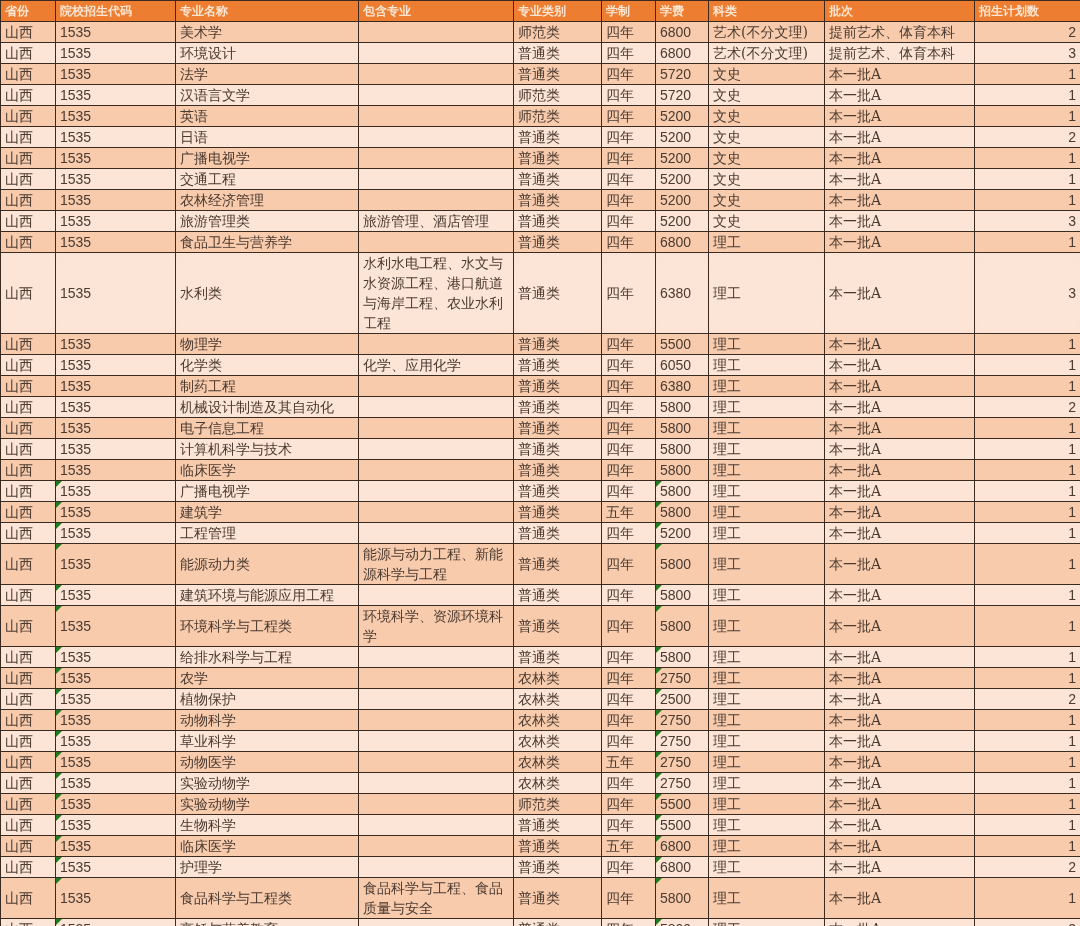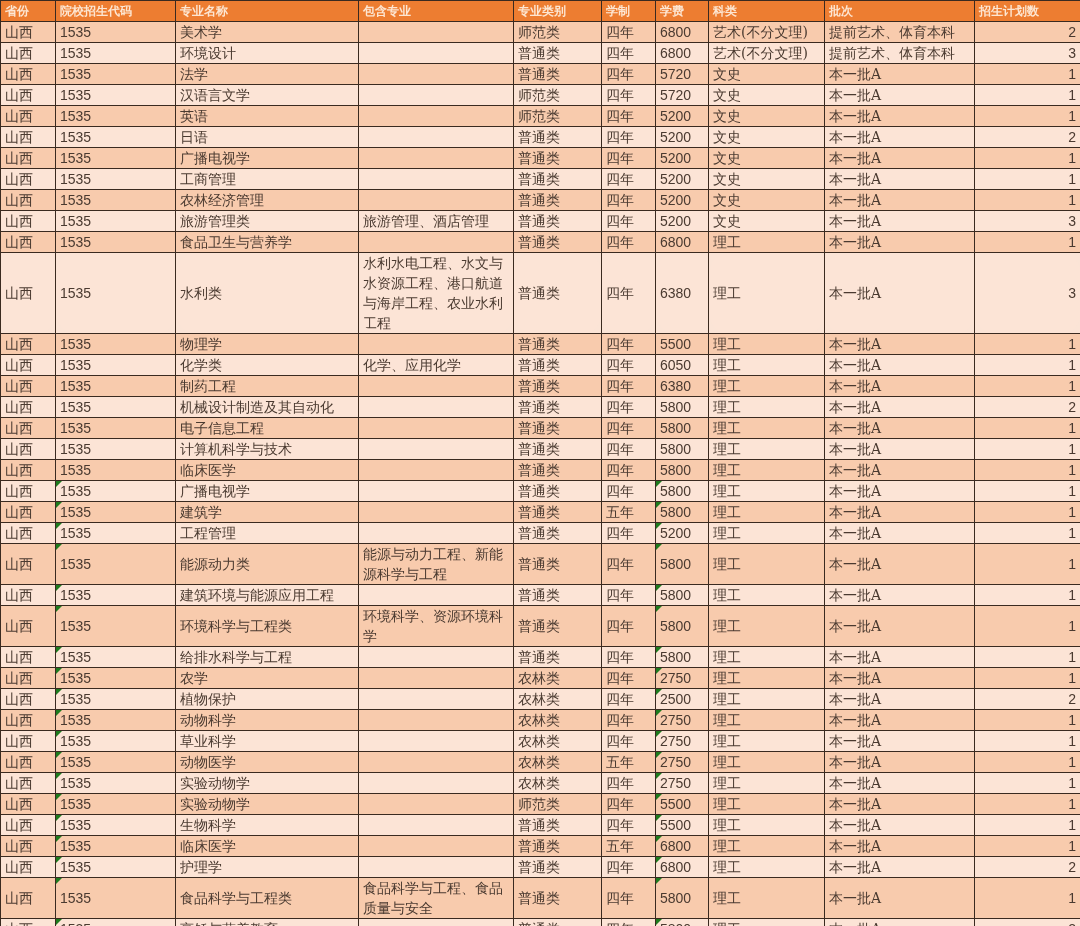--- a/index.html
+++ b/index.html
@@ -131,21 +131,21 @@
         <td class="">普通类</td>
         <td class="">四年</td>
         <td class="num">5200</td>
         <td class="">文史</td>
         <td class="">本一批A</td>
         <td class="num right">1</td>
       </tr>
       <tr class="even r1">
         <td class="">山西</td>
         <td class="num">1535</td>
-        <td class="">工商管理</td>
+        <td class="">交通工程</td>
         <td class="wrap"></td>
         <td class="">普通类</td>
         <td class="">四年</td>
         <td class="num">5200</td>
         <td class="">文史</td>
         <td class="">本一批A</td>
         <td class="num right">1</td>
       </tr>
       <tr class="odd r1">
         <td class="">山西</td>

